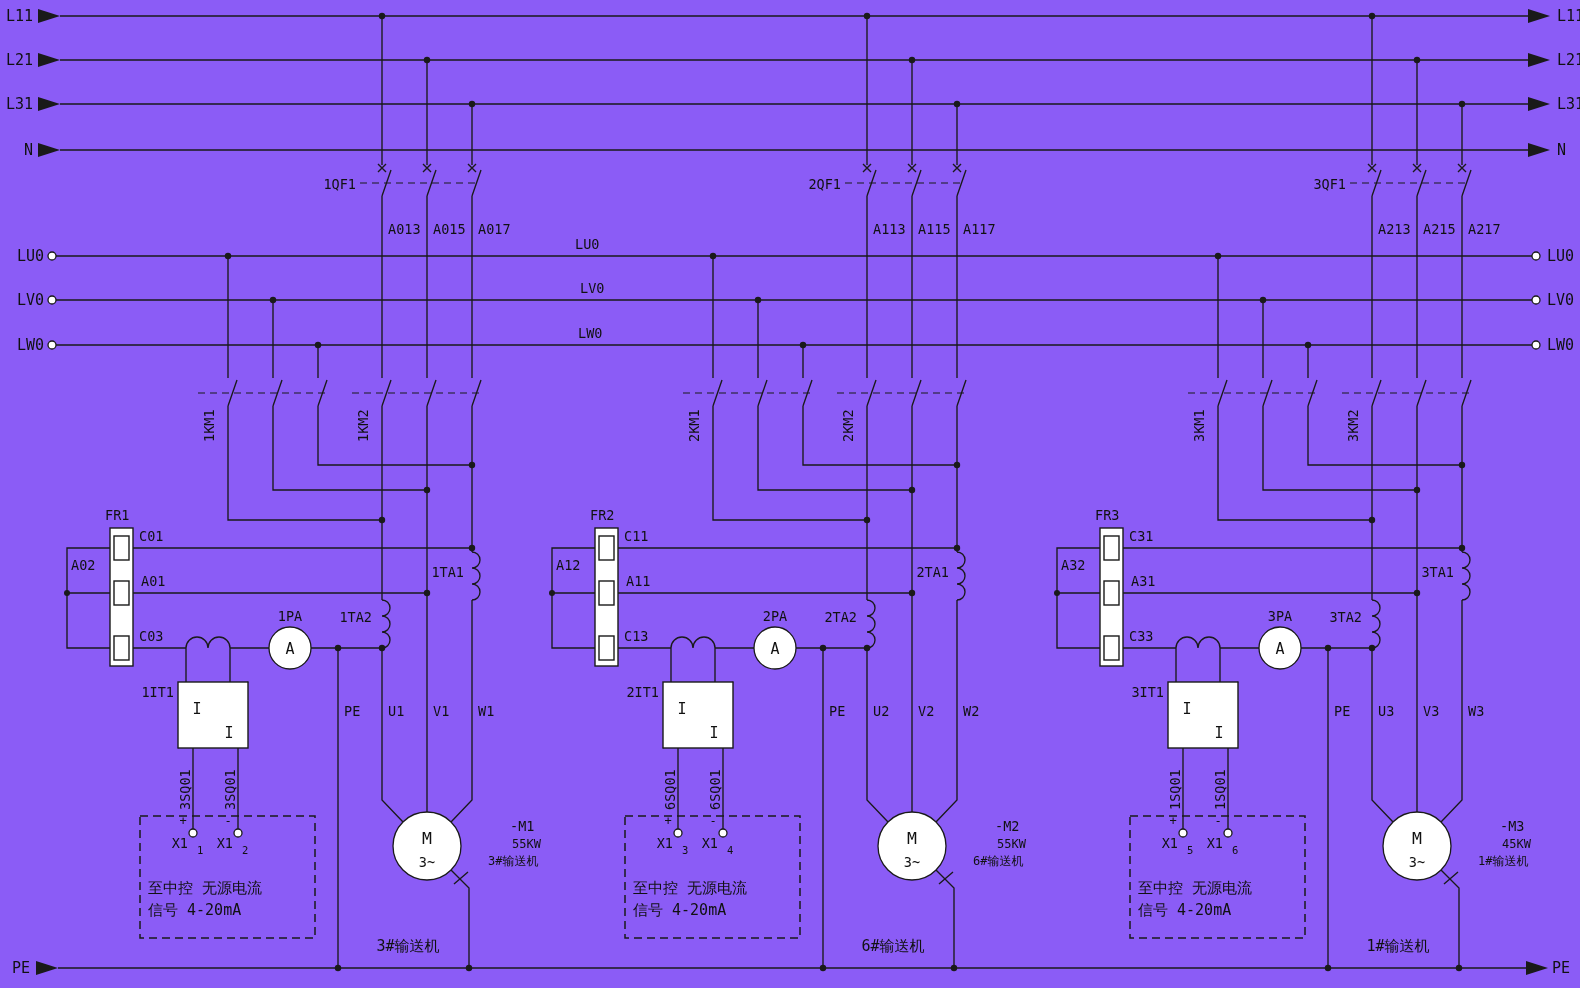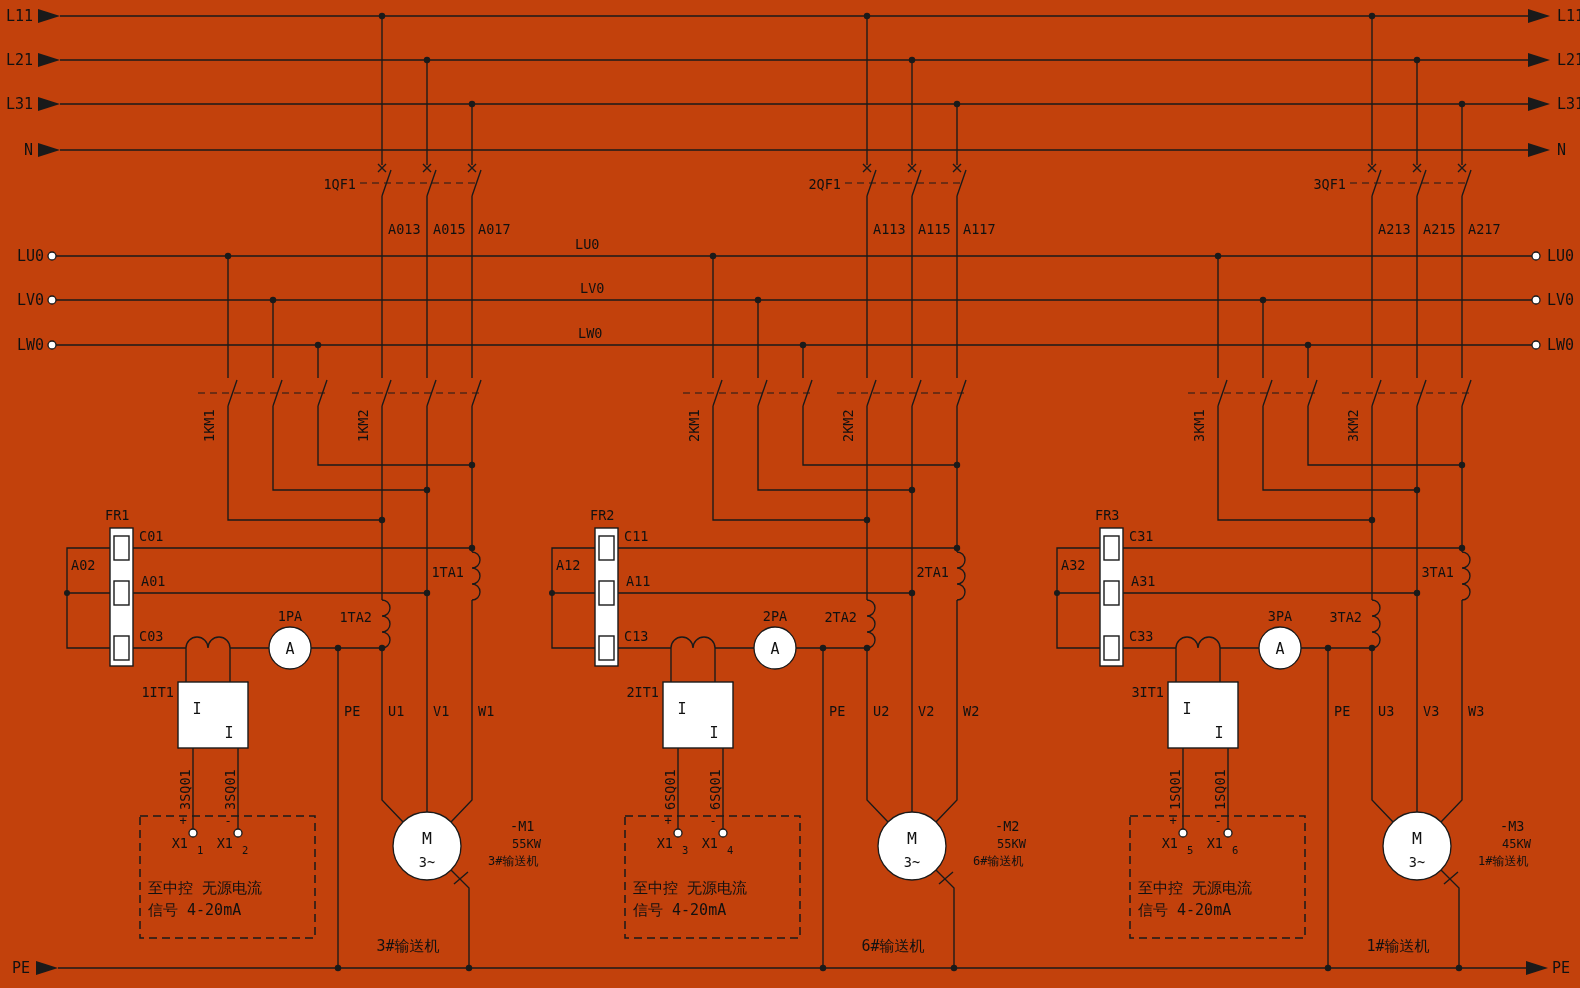--- a/index.html
+++ b/index.html
@@ -1,16 +1,16 @@
 <!DOCTYPE html>
 <html><head>
 <meta charset="utf-8">
 <style>
   html,body{margin:0;padding:0;background:#fff;}
-  .stage{width:1580px;height:988px;background:#c2410c;position:relative;overflow:hidden;}
+  .stage{width:1580px;height:988px;background:#8b5cf6;position:relative;overflow:hidden;}
   svg{display:block;}
   svg text{font-family:"DejaVu Sans Mono","DejaVu Sans",sans-serif;font-size:13.5px;fill:#111;}
   .mid{text-anchor:middle}
   .end{text-anchor:end}
   .s10{font-size:10.5px}
   .s12{font-size:12px}
   .s15{font-size:15px}
   .s16{font-size:16.5px}
   .wire{stroke:#1a1a1a;stroke-width:1.35;fill:none;}
   .dash{stroke:#1a1a1a;stroke-width:1.2;fill:none;stroke-dasharray:7 5;}

